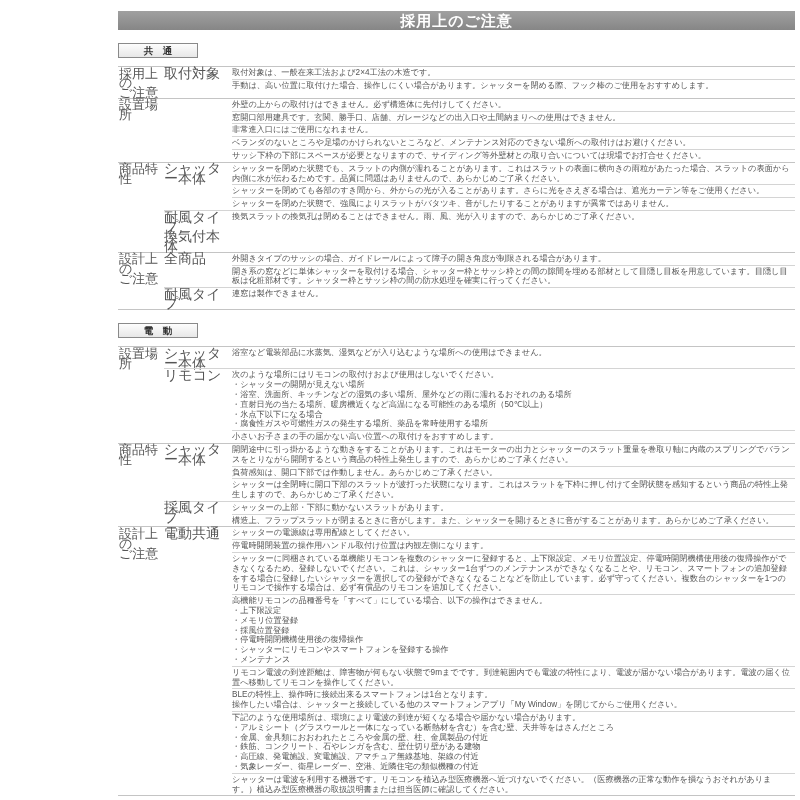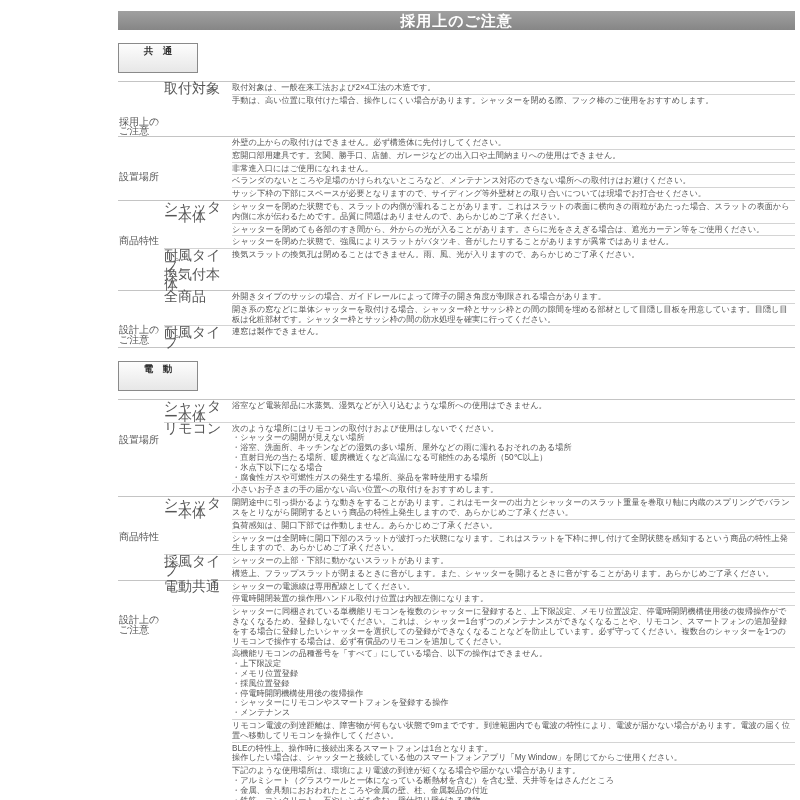--- a/index.html
+++ b/index.html
@@ -11,31 +11,31 @@
   body{background:#ffffff;font-family:"Liberation Sans","DejaVu Sans",sans-serif;}
   .page{width:800px;height:800px;background:#ffffff;overflow:hidden;position:relative;}
   .content{margin-left:118px;width:677px;}
   .title-bar{
     margin-top:11px;height:19px;line-height:19px;text-align:center;
     background:linear-gradient(to bottom,var(--bar-bg-top),var(--bar-bg-bottom));
     color:#ffffff;font-size:15px;font-weight:bold;letter-spacing:1px;
   }
   .section{margin-top:13px;}
   .section-label{
-    width:80px;height:30px;line-height:14px;text-align:center;
+    width:80px;height:15px;line-height:14px;text-align:center;
     border:1px solid var(--box-border);
     background:linear-gradient(to bottom,#fdfdfd,#e7e7e7);
     color:#333333;font-size:9.5px;font-weight:bold;margin-bottom:8px;
   }
   .table{border-top:1px solid var(--sep-strong);border-bottom:1px solid var(--sep-strong);}
   .cat-group{display:flex;border-top:1px solid var(--sep-strong);}
   .cat-group:first-child{border-top:none;}
   .cat-cell{
     width:46px;flex:none;padding:1.5px 0 0 1px;
-    font-size:10px;line-height:9.8px;color:var(--txt);white-space:pre-line;margin-top:33px;
+    font-size:13px;line-height:9.8px;color:var(--txt);white-space:pre-line;
   }
   .subgroups{flex:1;display:flex;flex-direction:column;}
   .subgroup{display:flex;border-top:1px solid var(--sep);}
   .subgroup:first-child{border-top:none;}
   .sub-cell{
     width:68px;flex:none;padding:1.5px 2px 0 0;
     font-size:14px;line-height:9.8px;color:var(--txt);white-space:pre-line;
   }
   .rows{flex:1;display:flex;flex-direction:column;}
   .row{

